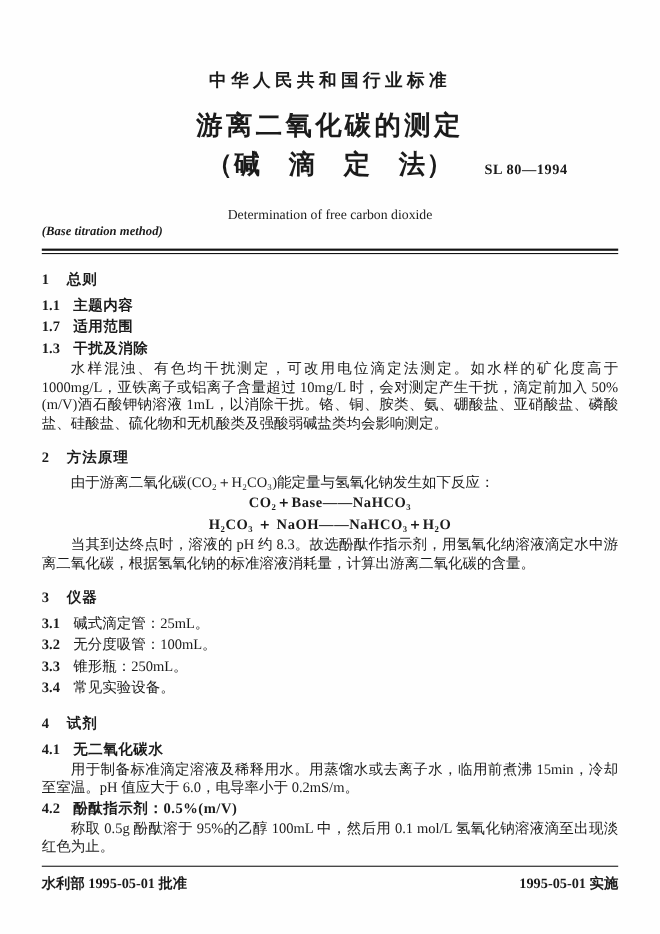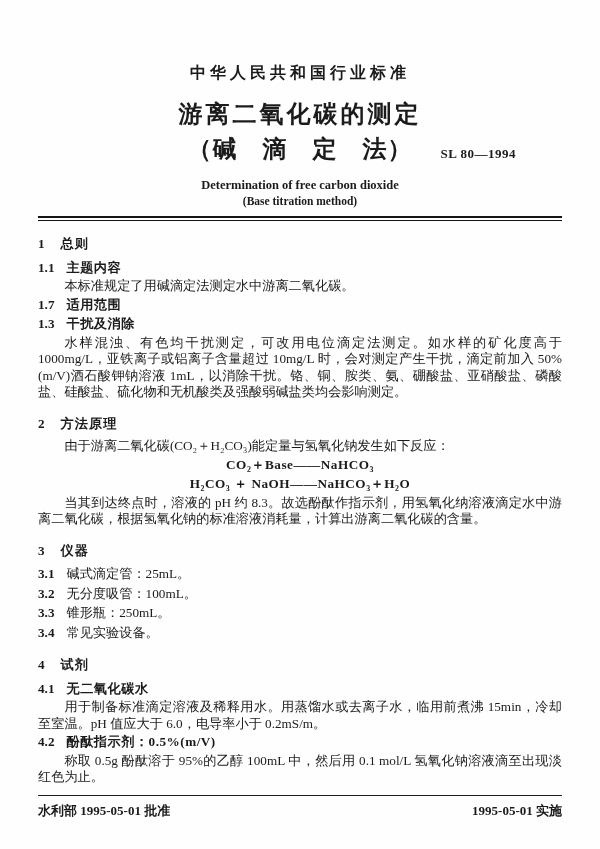--- a/index.html
+++ b/index.html
@@ -42,22 +42,22 @@
     text-align: center;
   }
   .std-no {
     position: absolute;
     right: 46px;
     bottom: 3px;
     font-size: 13px;
     font-weight: bold;
     letter-spacing: 0.5px;
   }
-  .title-en  { margin-top: 13px; text-align: center; font-size: 12.5px; font-weight: bold; }
-  .subtitle-en { margin-top: 2px; text-align: center; font-size: 11.5px; font-weight: bold; }
+  .title-en  { margin-top: 23px; text-align: center; font-size: 12.5px; font-weight: normal; }
+  .subtitle-en { margin-top: 2px; text-align: left; font-size: 11.5px; font-weight: bold; font-style: italic; }
   .rule-double {
     margin-top: 9px;
     height: 2px;
     border-top: 2.5px solid #141414;
     border-bottom: 1px solid #141414;
   }
 
   
   .doc-body { font-size: 13.2px; line-height: 16.5px; text-align: justify; }
   .clause { margin-top: 1px; }
@@ -110,21 +110,20 @@
 
   <div class="doc-body">
 
     <div class="clause sec">
       <span class="cno">1</span><span class="ct">总则</span>
     </div>
 
     <div class="clause sub">
       <span class="cno">1.1</span><span class="ct">主题内容</span>
     </div>
-    <p class="para">本标准规定了用碱滴定法测定水中游离二氧化碳。</p>
 
     <div class="clause sub">
       <span class="cno">1.7</span><span class="ct">适用范围</span>
     </div>
 
     <div class="clause sub">
       <span class="cno">1.3</span><span class="ct">干扰及消除</span>
     </div>
     <p class="para">水样混浊、有色均干扰测定，可改用电位滴定法测定。如水样的矿化度高于 1000mg/L，亚铁离子或铝离子含量超过 10mg/L 时，会对测定产生干扰，滴定前加入 50%(m/V)酒石酸钾钠溶液 1mL，以消除干扰。铬、铜、胺类、氨、硼酸盐、亚硝酸盐、磷酸盐、硅酸盐、硫化物和无机酸类及强酸弱碱盐类均会影响测定。</p>
 

